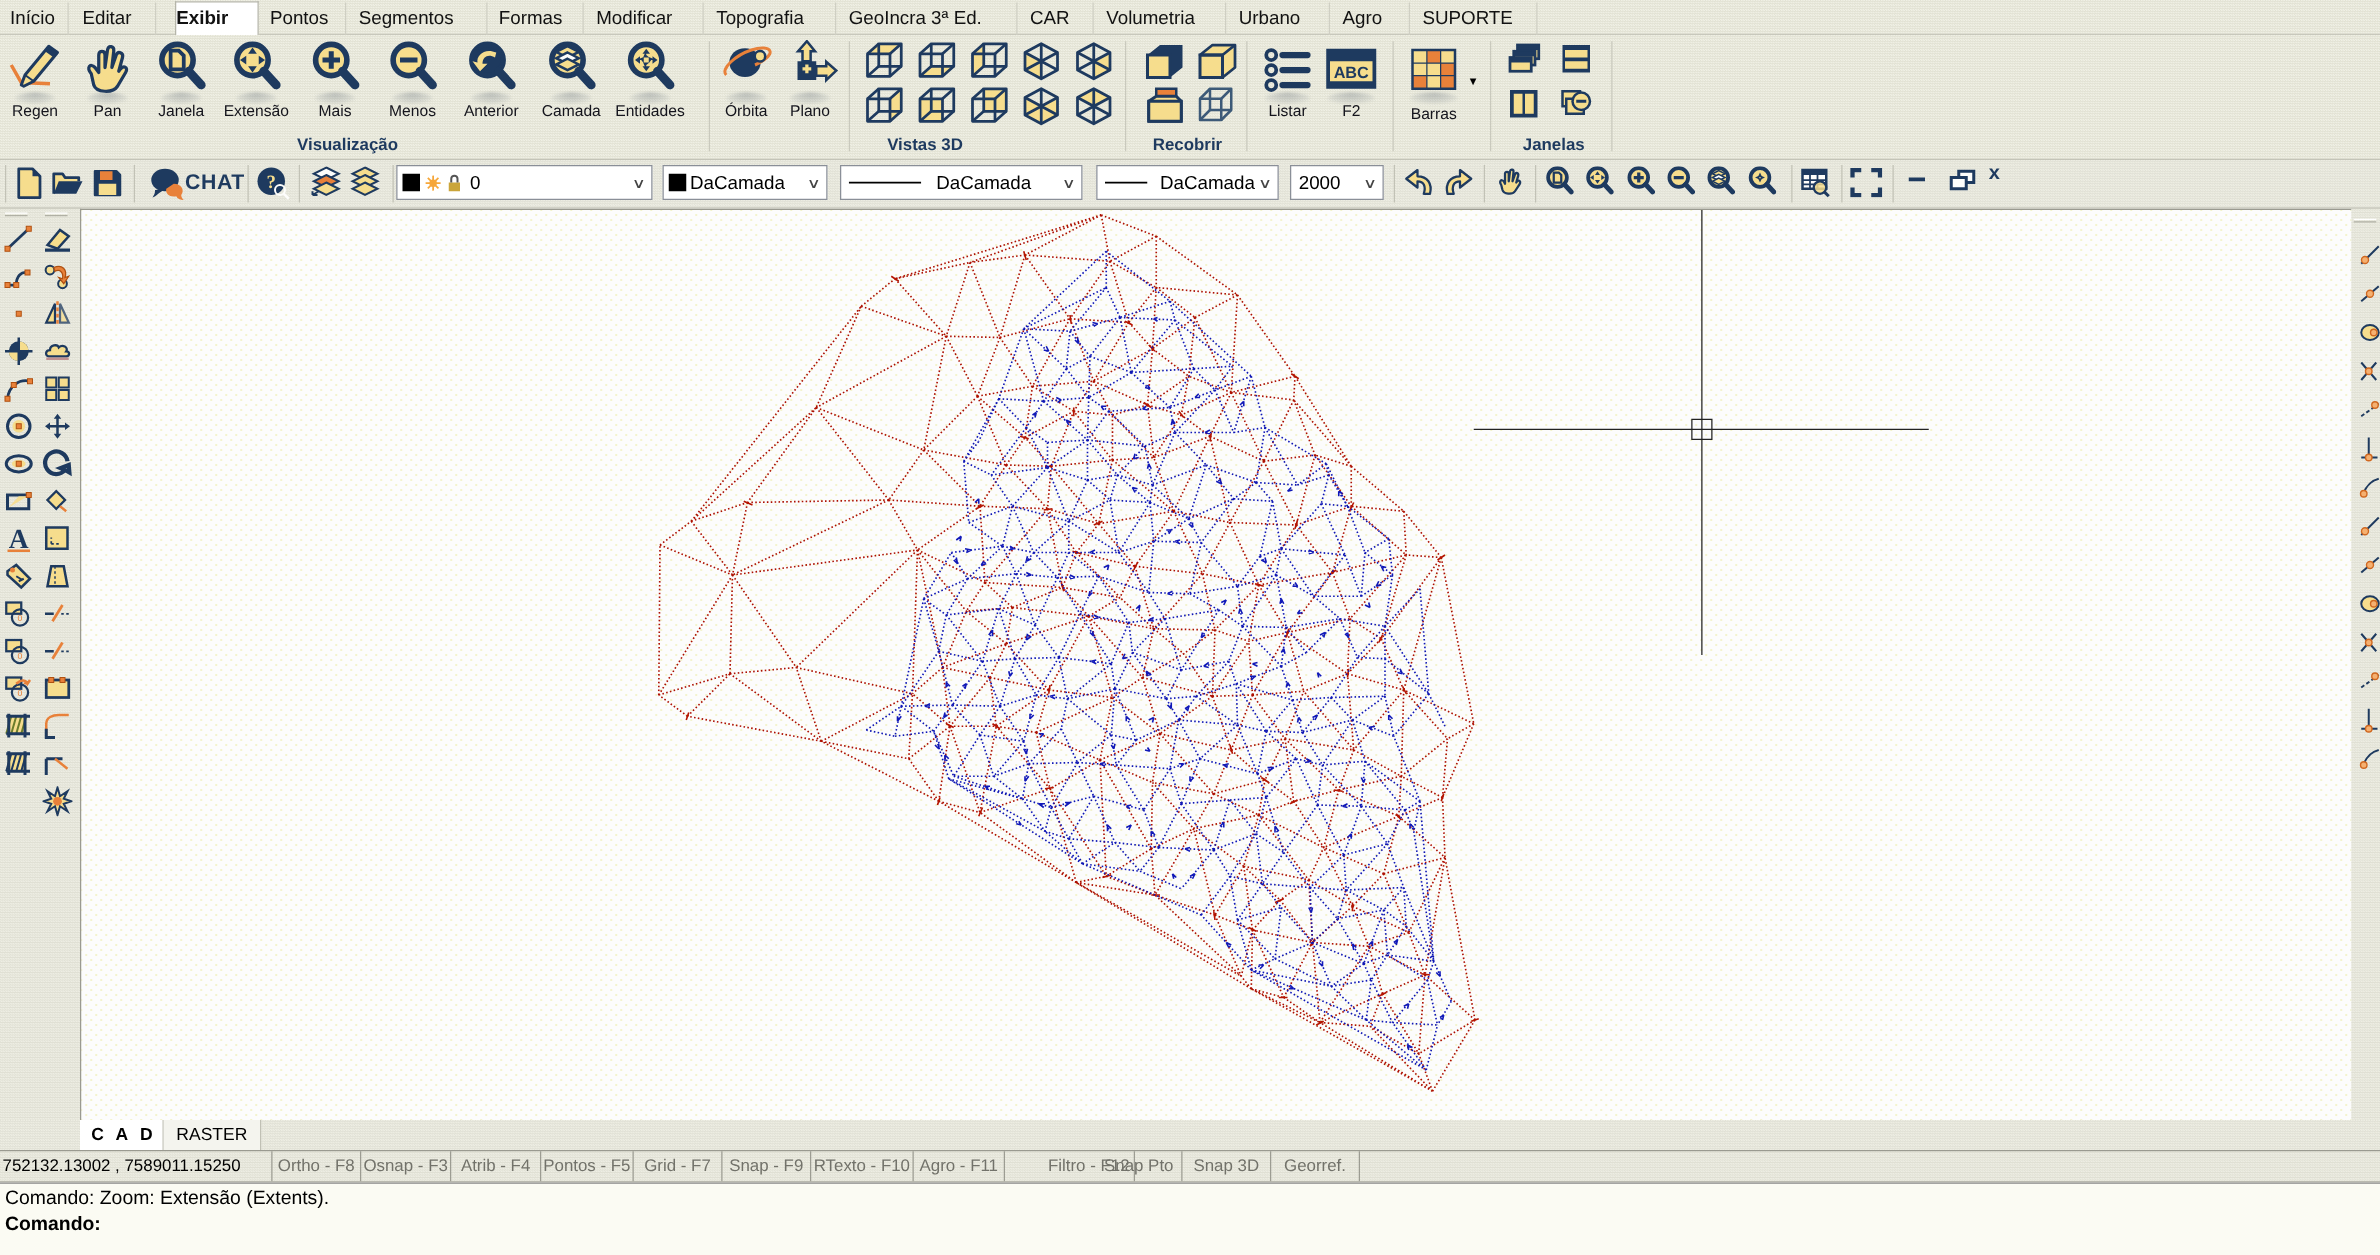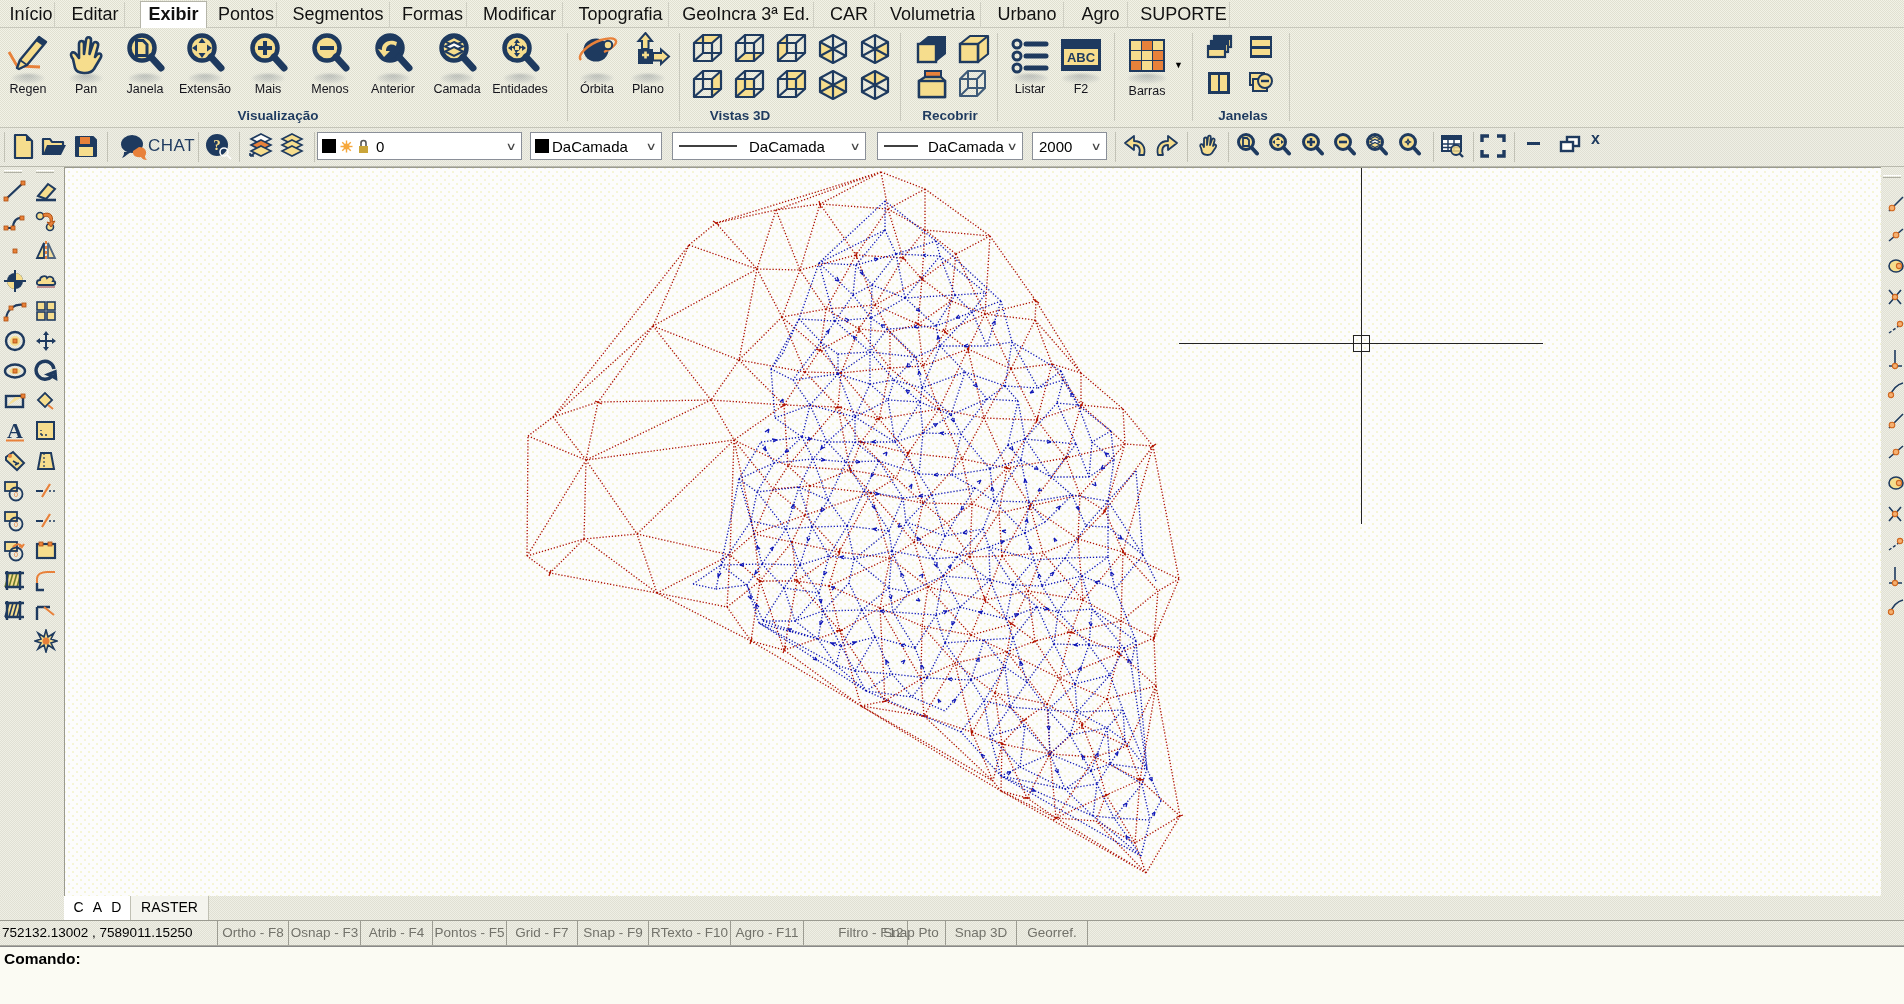--- a/index.html
+++ b/index.html
@@ -1,19 +1,19 @@
 <!DOCTYPE html>
 <html><head><meta charset="utf-8"><style>
 *{margin:0;padding:0;box-sizing:border-box}
 html,body{width:1904px;height:1004px;overflow:hidden;font-family:"Liberation Sans",sans-serif}
 body{background:#e9e9df}
 .tex{background:repeating-conic-gradient(#f2f2e7 0% 25%,#e0e0d1 0% 50%) 0 0/2px 2px}
 .tex2{background:repeating-conic-gradient(#efefe5 0% 25%,#e0e0d4 0% 50%) 0 0/2px 2px}
 #tabbar{position:absolute;left:0;top:0;width:1904px;height:28px;border-bottom:1px solid #c8c8bc}
-.tab{position:absolute;top:2px;height:26px;line-height:25px;font-size:18px;color:#111;text-align:center;border-right:1px solid #cfcfc3}
+.tab{position:absolute;top:2px;height:26px;line-height:25px;font-size:15px;color:#111;text-align:left;border-right:1px solid #cfcfc3}
 .tab.act{background:#fff;font-weight:bold;border:1px solid #b5b5a9;border-bottom:none;top:1px;height:27px;z-index:2}
 #ribbon{position:absolute;left:0;top:28px;width:1904px;height:100px;border-bottom:1px solid #c4c4b8}
 .rsep{position:absolute;top:5px;height:88px;width:1px;background:#c9c9bd}
 .ric{position:absolute;text-align:center}
 .rlab{position:absolute;font-size:12.5px;color:#14141c;text-align:center;white-space:nowrap}
 .glab{position:absolute;top:80px;font-size:13.5px;font-weight:bold;color:#1e3a5f;text-align:center;white-space:nowrap}
 .refl{position:absolute;height:9px;background:radial-gradient(ellipse at 50% 0%,rgba(100,110,120,.38),rgba(120,130,140,.12) 70%,transparent);filter:blur(1.2px);border-radius:50%}
 #tb2{position:absolute;left:0;top:128px;width:1904px;height:39px;border-bottom:1px solid #b9b9ad}
 .tsep{position:absolute;top:4px;height:30px;width:1px;background:#c2c2b6}
 .t2{position:absolute;top:7px}
@@ -339,21 +339,21 @@
     <div class="t2" style="left:73px;top:5px"><svg width="26" height="27" viewBox="0 0 26 27">
         <path d="M3 4 H20 L23 7 V23 H3 Z" fill="#1e3a5f" stroke="#1e3a5f" stroke-width="2" stroke-linejoin="round"></path>
         <rect x="7" y="4" width="10" height="7" fill="#e8813a"></rect>
         <rect x="6" y="14" width="14" height="9" fill="#f6dd8d"></rect>
       </svg></div>
     <div class="t2" style="left:119px;top:5px"><svg width="30" height="28" viewBox="0 0 30 28">
         <path d="M14 18 C8 21 6 24 3 25 C5 22 5 21 5 19 Z" fill="#1e3a5f"></path>
         <ellipse cx="13" cy="11" rx="11" ry="9" fill="#1e3a5f"></ellipse>
         <path d="M20 14 C26 14 29 19 26 23 C26 25 27 26 28 27 C25 27 23 26 22 24 C17 25 13 22 14 18" fill="#e8813a"></path>
       </svg></div>
-    <div class="t2" style="left:148px;top:8px;font-size:17px;font-weight:normal;color:#1e3a5f;letter-spacing:.5px">CHAT</div>
+    <div class="t2" style="left:148px;top:8px;font-size:17px;font-weight:bold;color:#1e3a5f;letter-spacing:.5px">CHAT</div>
     <div class="t2" style="left:205px;top:5px"><svg width="27" height="27" viewBox="0 0 27 27">
         <circle cx="12" cy="12" r="11" fill="#1e3a5f"></circle>
         <text x="12" y="17" font-family="Liberation Serif" font-size="15" font-weight="bold" fill="#f6dd8d" text-anchor="middle">?</text>
         <circle cx="19" cy="19" r="4" fill="none" stroke="#fdfdfb" stroke-width="1.6"></circle>
         <path d="M22 22 L26 26" stroke="#fdfdfb" stroke-width="2"></path>
       </svg></div>
     <div class="t2" style="left:248px;top:5px"><svg width="26" height="26" viewBox="0 0 26 26">
         <g stroke="#1e3a5f" stroke-width="1.6">
           <path d="M13 1 l10 5 -10 5 -10 -5z" fill="#fdfdfb"></path>
           <path d="M13 7 l10 5 -10 5 -10 -5z" fill="#e8813a"></path>
@@ -716,33 +716,34 @@
         <circle cx="8" cy="20" r="2.6" fill="#f5b070" stroke="#d06820" stroke-width="1.1"></circle>
       </svg>
       <svg style="position:absolute;left:6px;top:427px" width="17" height="24" viewBox="0 0 17 24">
         <path d="M3 19 C7 9 12 7 16 6" fill="none" stroke="#1e3a5f" stroke-width="1.6"></path>
         <circle cx="4" cy="18" r="2.6" fill="#f5b070" stroke="#d06820" stroke-width="1.1"></circle>
       </svg>
     </div>
   </div>
 <div id="tabs2" class="tex2">
     <div style="position:absolute;left:64px;top:0;width:4px;height:24px;background:#fff"></div>
-    <div class="tab2" style="left:68px;width:63px;background:#fff;font-weight:normal;letter-spacing:3px;border-right:1px solid #c0c0b4">C A D</div>
+    <div class="tab2" style="left:68px;width:63px;background:#fff;font-weight:bold;letter-spacing:3px;border-right:1px solid #c0c0b4">C A D</div>
     <div class="tab2" style="left:131px;width:78px;background:#f4f4ee;border-right:1px solid #c0c0b4">RASTER</div>
   </div>
 <div id="status" class="tex2">
     <div style="position:absolute;left:2px;top:0;height:24px;line-height:24px;color:#000;font-size:13.5px">752132.13002 , 7589011.15250</div>
     <div style="position:absolute;left:217px;top:0;width:1px;height:24px;background:#9c9c92"></div>
     <div class="scell" style="left:218px;width:71px">Ortho - F8</div>
     <div class="scell" style="left:289px;width:72px">Osnap - F3</div>
     <div class="scell" style="left:361px;width:72px">Atrib - F4</div>
     <div class="scell" style="left:433px;width:74px">Pontos - F5</div>
     <div class="scell" style="left:507px;width:71px">Grid - F7</div>
     <div class="scell" style="left:578px;width:71px">Snap - F9</div>
     <div class="scell" style="left:649px;width:82px">RTexto - F10</div>
     <div class="scell" style="left:731px;width:73px">Agro - F11</div>
     <div class="scell" style="left:835px;width:73px">Filtro - F12</div>
     <div class="scell" style="left:877px;width:69px">Snap Pto</div>
     <div class="scell" style="left:946px;width:71px">Snap 3D</div>
     <div class="scell" style="left:1017px;width:71px">Georref.</div>
   </div>
 <div id="cmd">
+    <div style="margin-top:2px">Comando: Zoom: Extensão (Extents).</div>
     <div style="margin-top:2px;font-weight:bold">Comando:</div>
   </div>
 </body></html>

